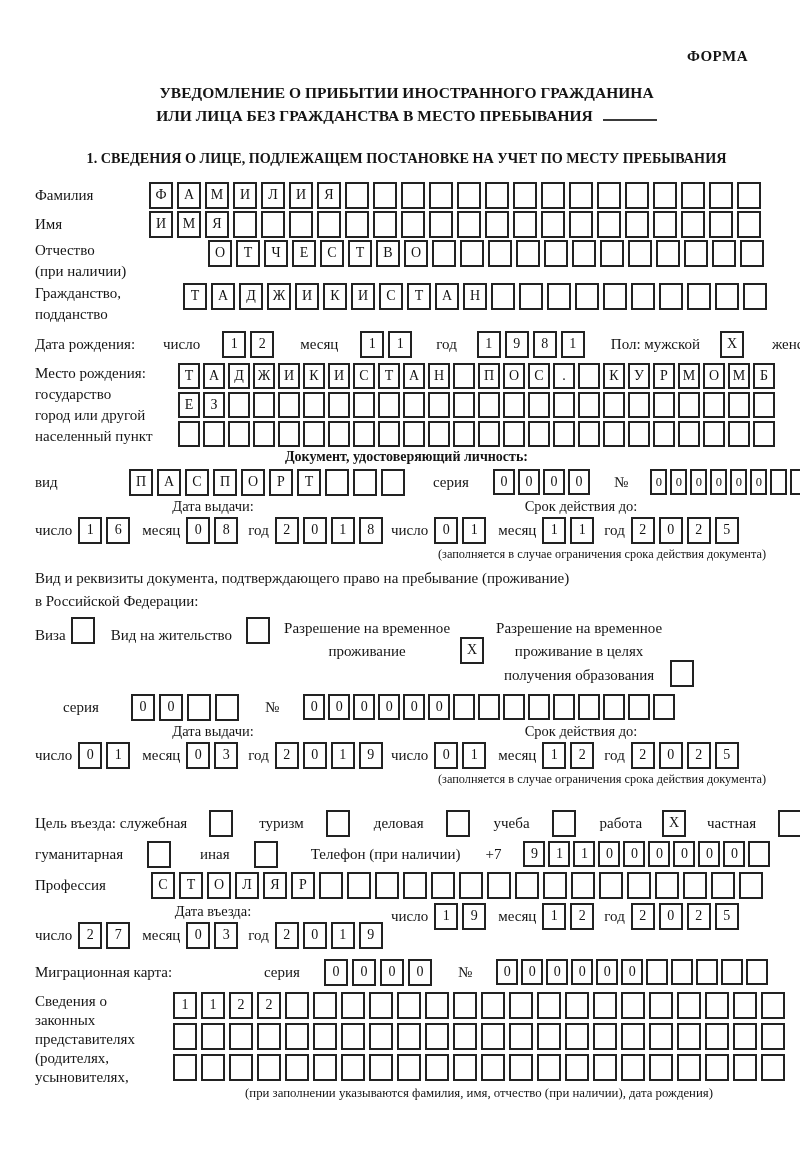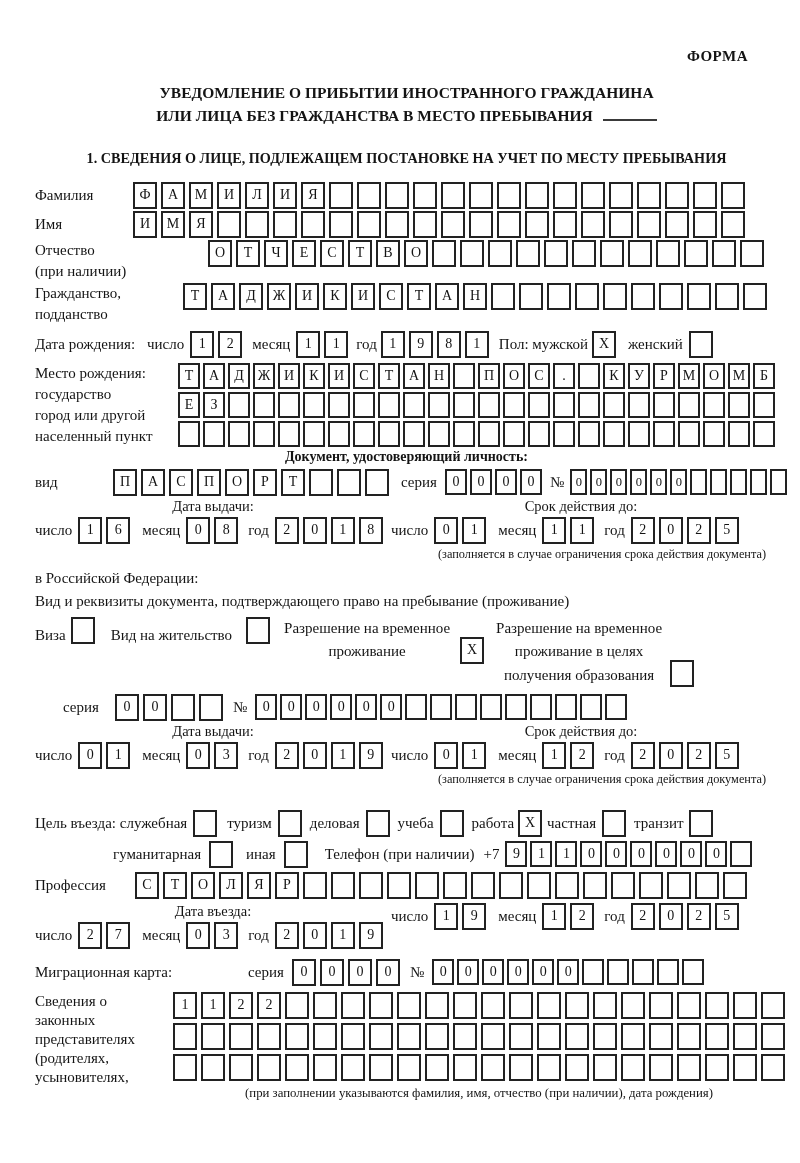--- a/index.html
+++ b/index.html
@@ -5,21 +5,21 @@
   html,body{margin:0;padding:0;background:#ffffff;}
   .page{width:800px;height:1163px;box-sizing:border-box;padding:34px 22px 10px 35px;
         font-family:"Liberation Serif","DejaVu Serif",serif;color:#141414;font-size:15px;
         overflow:hidden;position:relative;background:#ffffff;}
   .appendix{margin-left:auto;width:192px;font-size:13.5px;line-height:1.34;}
   .appendix .rev{margin-top:6px;font-size:13px;}
   .forma{text-align:right;font-weight:bold;font-size:15px;margin:14px 30px 0 0;letter-spacing:.5px;}
   .title{text-align:center;font-weight:bold;font-size:15.5px;line-height:1.5;margin-top:16px;}
   .blank-line{display:inline-block;width:54px;border-bottom:2px solid #3a3a3a;margin-left:10px;}
   .sec-heading{text-align:center;font-weight:bold;font-size:14.2px;margin-top:22px;}
-  .row{display:flex;align-items:center;white-space:nowrap;}
+  .row{display:flex;align-items:center;white-space:nowrap;gap:16px;}
   .rowt{display:flex;align-items:flex-start;white-space:nowrap;}
   .lbl{flex:0 0 auto;}
   .lbl2{line-height:21px;}
   .cells{display:inline-flex;gap:4px;flex:0 0 auto;}
   .cells.sm{gap:3px;}
   .cells.xs{gap:3px;}
   .cell{box-sizing:border-box;flex:0 0 auto;width:24px;height:27px;border:2px solid #222222;
         display:inline-flex;align-items:center;justify-content:center;font-size:14px;background:#fff;}
   .cells.sm .cell{width:22px;height:26px;}
   .cells.xs .cell{width:17px;height:26px;font-size:12.5px;}
@@ -368,22 +368,22 @@
             <span class="cell">0</span>
             <span class="cell">2</span>
             <span class="cell">5</span>
           </span>
       </div>
     </div>
   </div>
   <div class="note-right">(заполняется в случае ограничения срока действия документа)</div>
 
   <div class="intro">
+    <div>Вид и реквизиты документа, подтверждающего право на пребывание (проживание)</div>
     <div>в Российской Федерации:</div>
-    <div>Вид и реквизиты документа, подтверждающего право на пребывание (проживание)</div>
   </div>
 
   <div class="options">
     <div class="opt">
       <span>Виза</span>
       <span class="cb" style="margin-left:5px"></span>
     </div>
     <div class="opt" style="margin-left:16px">
       <span>Вид на жительство</span>
       <span class="cb" style="margin-left:14px"></span>
@@ -492,21 +492,21 @@
     <span class="cb" style="margin-left:6px"></span>
     <span style="margin-left:8px">работа</span>
     <span class="cb" style="margin-left:4px">X</span>
     <span style="margin-left:5px">частная</span>
     <span class="cb" style="margin-left:6px"></span>
     <span style="margin-left:8px">транзит</span>
     <span class="cb" style="margin-left:6px"></span>
   </div>
 
   <div class="row" style="margin-top:4px">
-    <span style="margin-left:78px">гуманитарная</span>
+    <span style="">гуманитарная</span>
     <span class="cb" style="margin-left:8px"></span>
     <span style="margin-left:13px">иная</span>
     <span class="cb" style="margin-left:8px"></span>
     <span style="margin-left:17px">Телефон (при наличии)</span>
     <span style="margin-left:9px">+7</span>
     <span class="cells sm" style="margin-left:6px">
         <span class="cell">9</span>
         <span class="cell">1</span>
         <span class="cell">1</span>
         <span class="cell">0</span>

